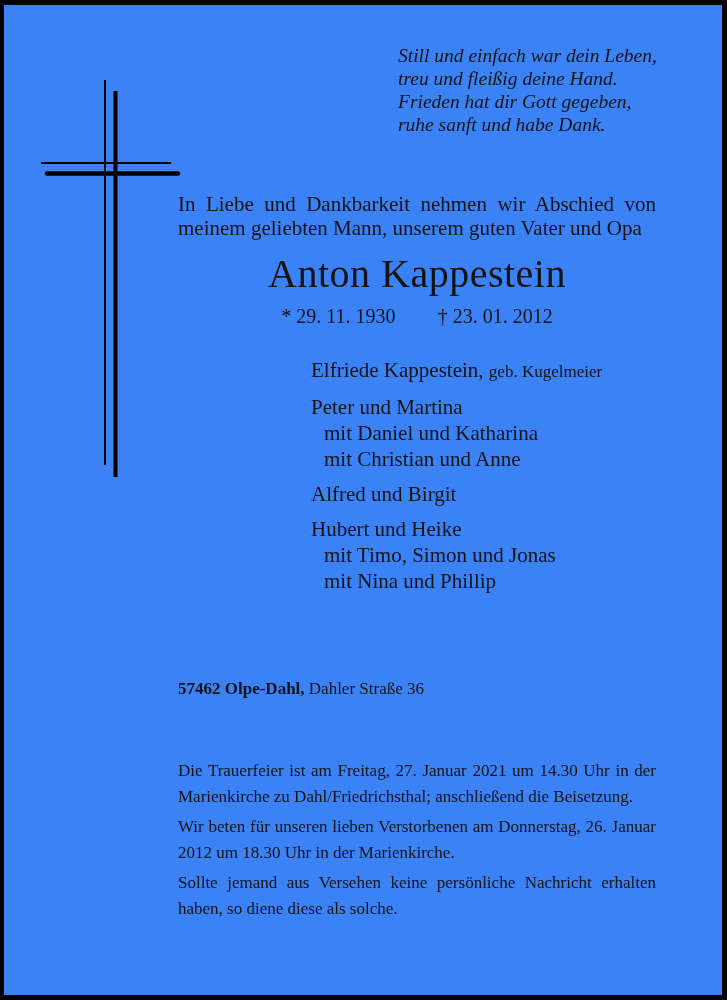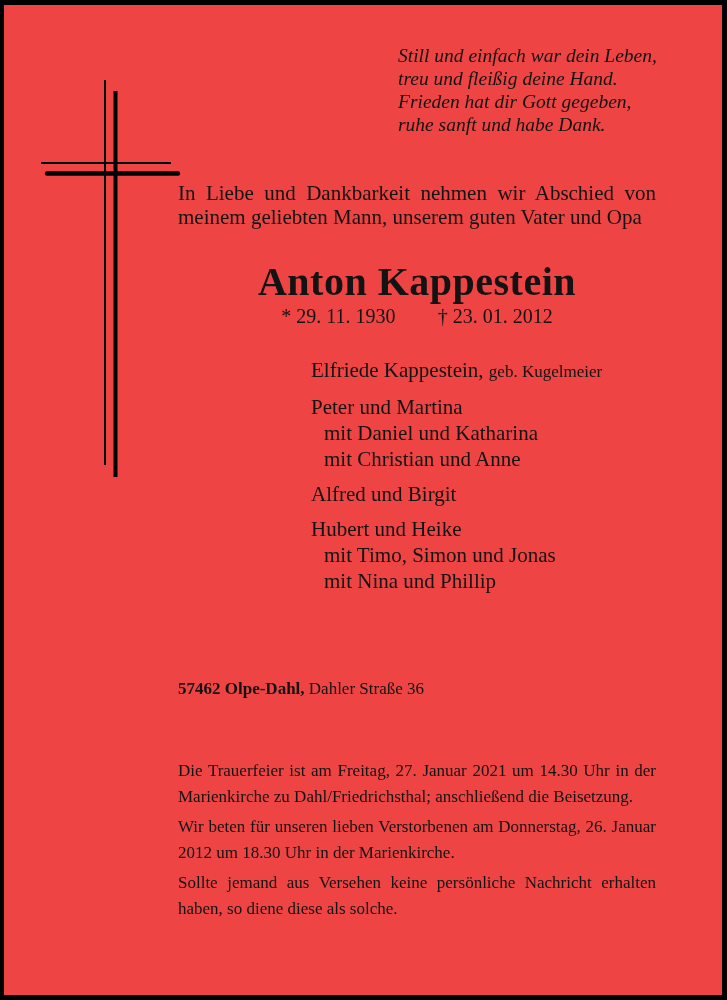--- a/index.html
+++ b/index.html
@@ -4,21 +4,21 @@
 <style>
   html, body { margin: 0; padding: 0; background: #fff; }
   .notice {
     position: relative;
     width: 727px;
     height: 1000px;
     box-sizing: border-box;
     border-style: solid;
     border-color: #000;
     border-width: 5px 5px 5px 4px;
-    background: #ef4444;
+    background: #3b82f6;
     font-family: "Liberation Serif", "DejaVu Serif", serif;
     color: #131313;
     overflow: hidden;
   }
   .cross {
     position: absolute;
     left: 26px;
     top: 61px;
   }
   .poem {
@@ -26,34 +26,34 @@
     left: 394px;
     top: 39px;
     font-style: italic;
     font-size: 19.5px;
     line-height: 23px;
     white-space: nowrap;
   }
   .intro {
     position: absolute;
     left: 174px;
-    top: 177px;
+    top: 188px;
     width: 478px;
     font-size: 21px;
     line-height: 23.5px;
     text-align: justify;
   }
   .name {
     position: absolute;
     left: 174px;
-    top: 254px;
+    top: 246px;
     width: 478px;
     font-size: 40px;
     line-height: 46px;
-    font-weight: bold;
+    font-weight: normal;
     text-align: center;
     letter-spacing: 0.5px;
   }
   .dates {
     position: absolute;
     left: 174px;
     top: 299px;
     width: 478px;
     display: flex;
     justify-content: center;

